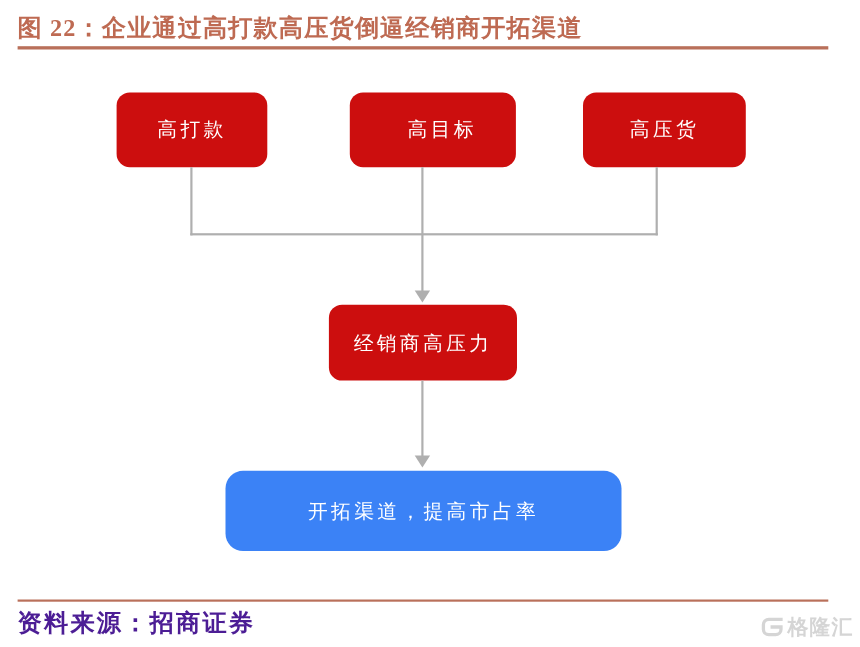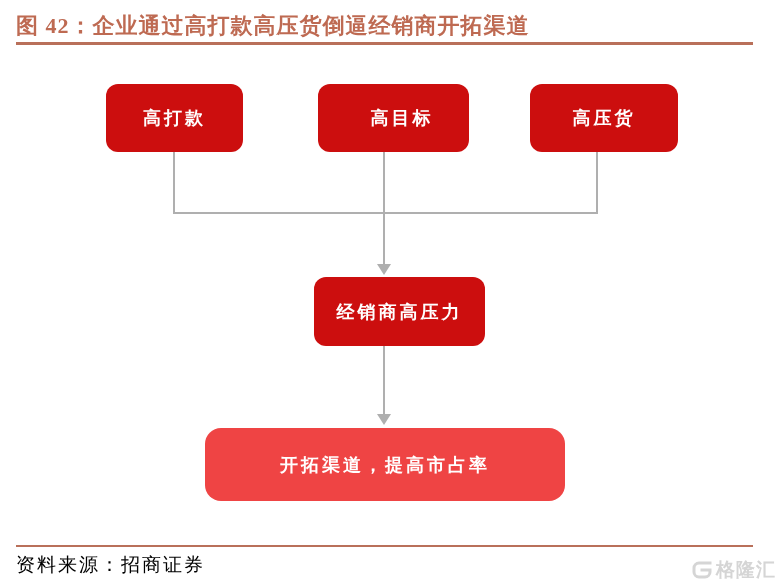--- a/index.html
+++ b/index.html
@@ -33,36 +33,36 @@
     width: 737px;
     height: 3px;
     background: #b9705a;
   }
   .flow-box {
     position: absolute;
     display: flex;
     align-items: center;
     justify-content: center;
     color: #ffffff;
-    font-weight: bold;
+    font-weight: normal;
     font-size: 18px;
     letter-spacing: 3px;
     text-align: center;
   }
   .red-box {
     background: #cc0e0e;
     border-radius: 12px;
   }
   .box-1 { left: 106px; top: 84px; width: 137px; height: 68px; }
   .box-2 { left: 318px; top: 84px; width: 134px; height: 68px; padding-left: 17px; }
   .box-3 { left: 530px; top: 84px; width: 148px; height: 68px; }
-  .box-mid { left: 299px; top: 277px; width: 171px; height: 69px; margin-left: 15px; }
+  .box-mid { left: 299px; top: 277px; width: 171px; height: 69px; }
   .box-result {
     left: 205px; top: 428px; width: 360px; height: 73px;
-    background: #ef4444;
+    background: #3b82f6;
     border-radius: 16px;
   }
   .conn {
     position: absolute;
     background: #afafaf;
   }
   .conn-v { width: 2px; }
   .conn-h { height: 2px; }
   .arrow-down {
     position: absolute;
@@ -77,23 +77,23 @@
     left: 16px;
     top: 545px;
     width: 737px;
     height: 2px;
     background: #b9705a;
   }
   .source-caption {
     position: absolute;
     left: 16px;
     top: 552px;
-    font-size: 19px;
-    font-weight: normal;
-    color: #000000;
+    font-size: 22px;
+    font-weight: bold;
+    color: #4c1d95;
     letter-spacing: 2px;
   }
   .watermark {
     position: absolute;
     right: 6px;
     bottom: 5px;
     display: flex;
     align-items: center;
     gap: 2px;
     color: #d5d5d5;
@@ -102,21 +102,21 @@
     font-size: 19px;
     font-weight: bold;
     letter-spacing: 1px;
   }
 </style>
 </head>
 <body>
 
 <div class="page">
 
-  <div class="figure-title">图 42：企业通过高打款高压货倒逼经销商开拓渠道</div>
+  <div class="figure-title">图 22：企业通过高打款高压货倒逼经销商开拓渠道</div>
   <div class="title-underline"></div>
 
   <div class="flow-box red-box box-1">
     <span>高打款</span>
   </div>
   <div class="flow-box red-box box-2">
     <span>高目标</span>
   </div>
   <div class="flow-box red-box box-3">
     <span>高压货</span>

